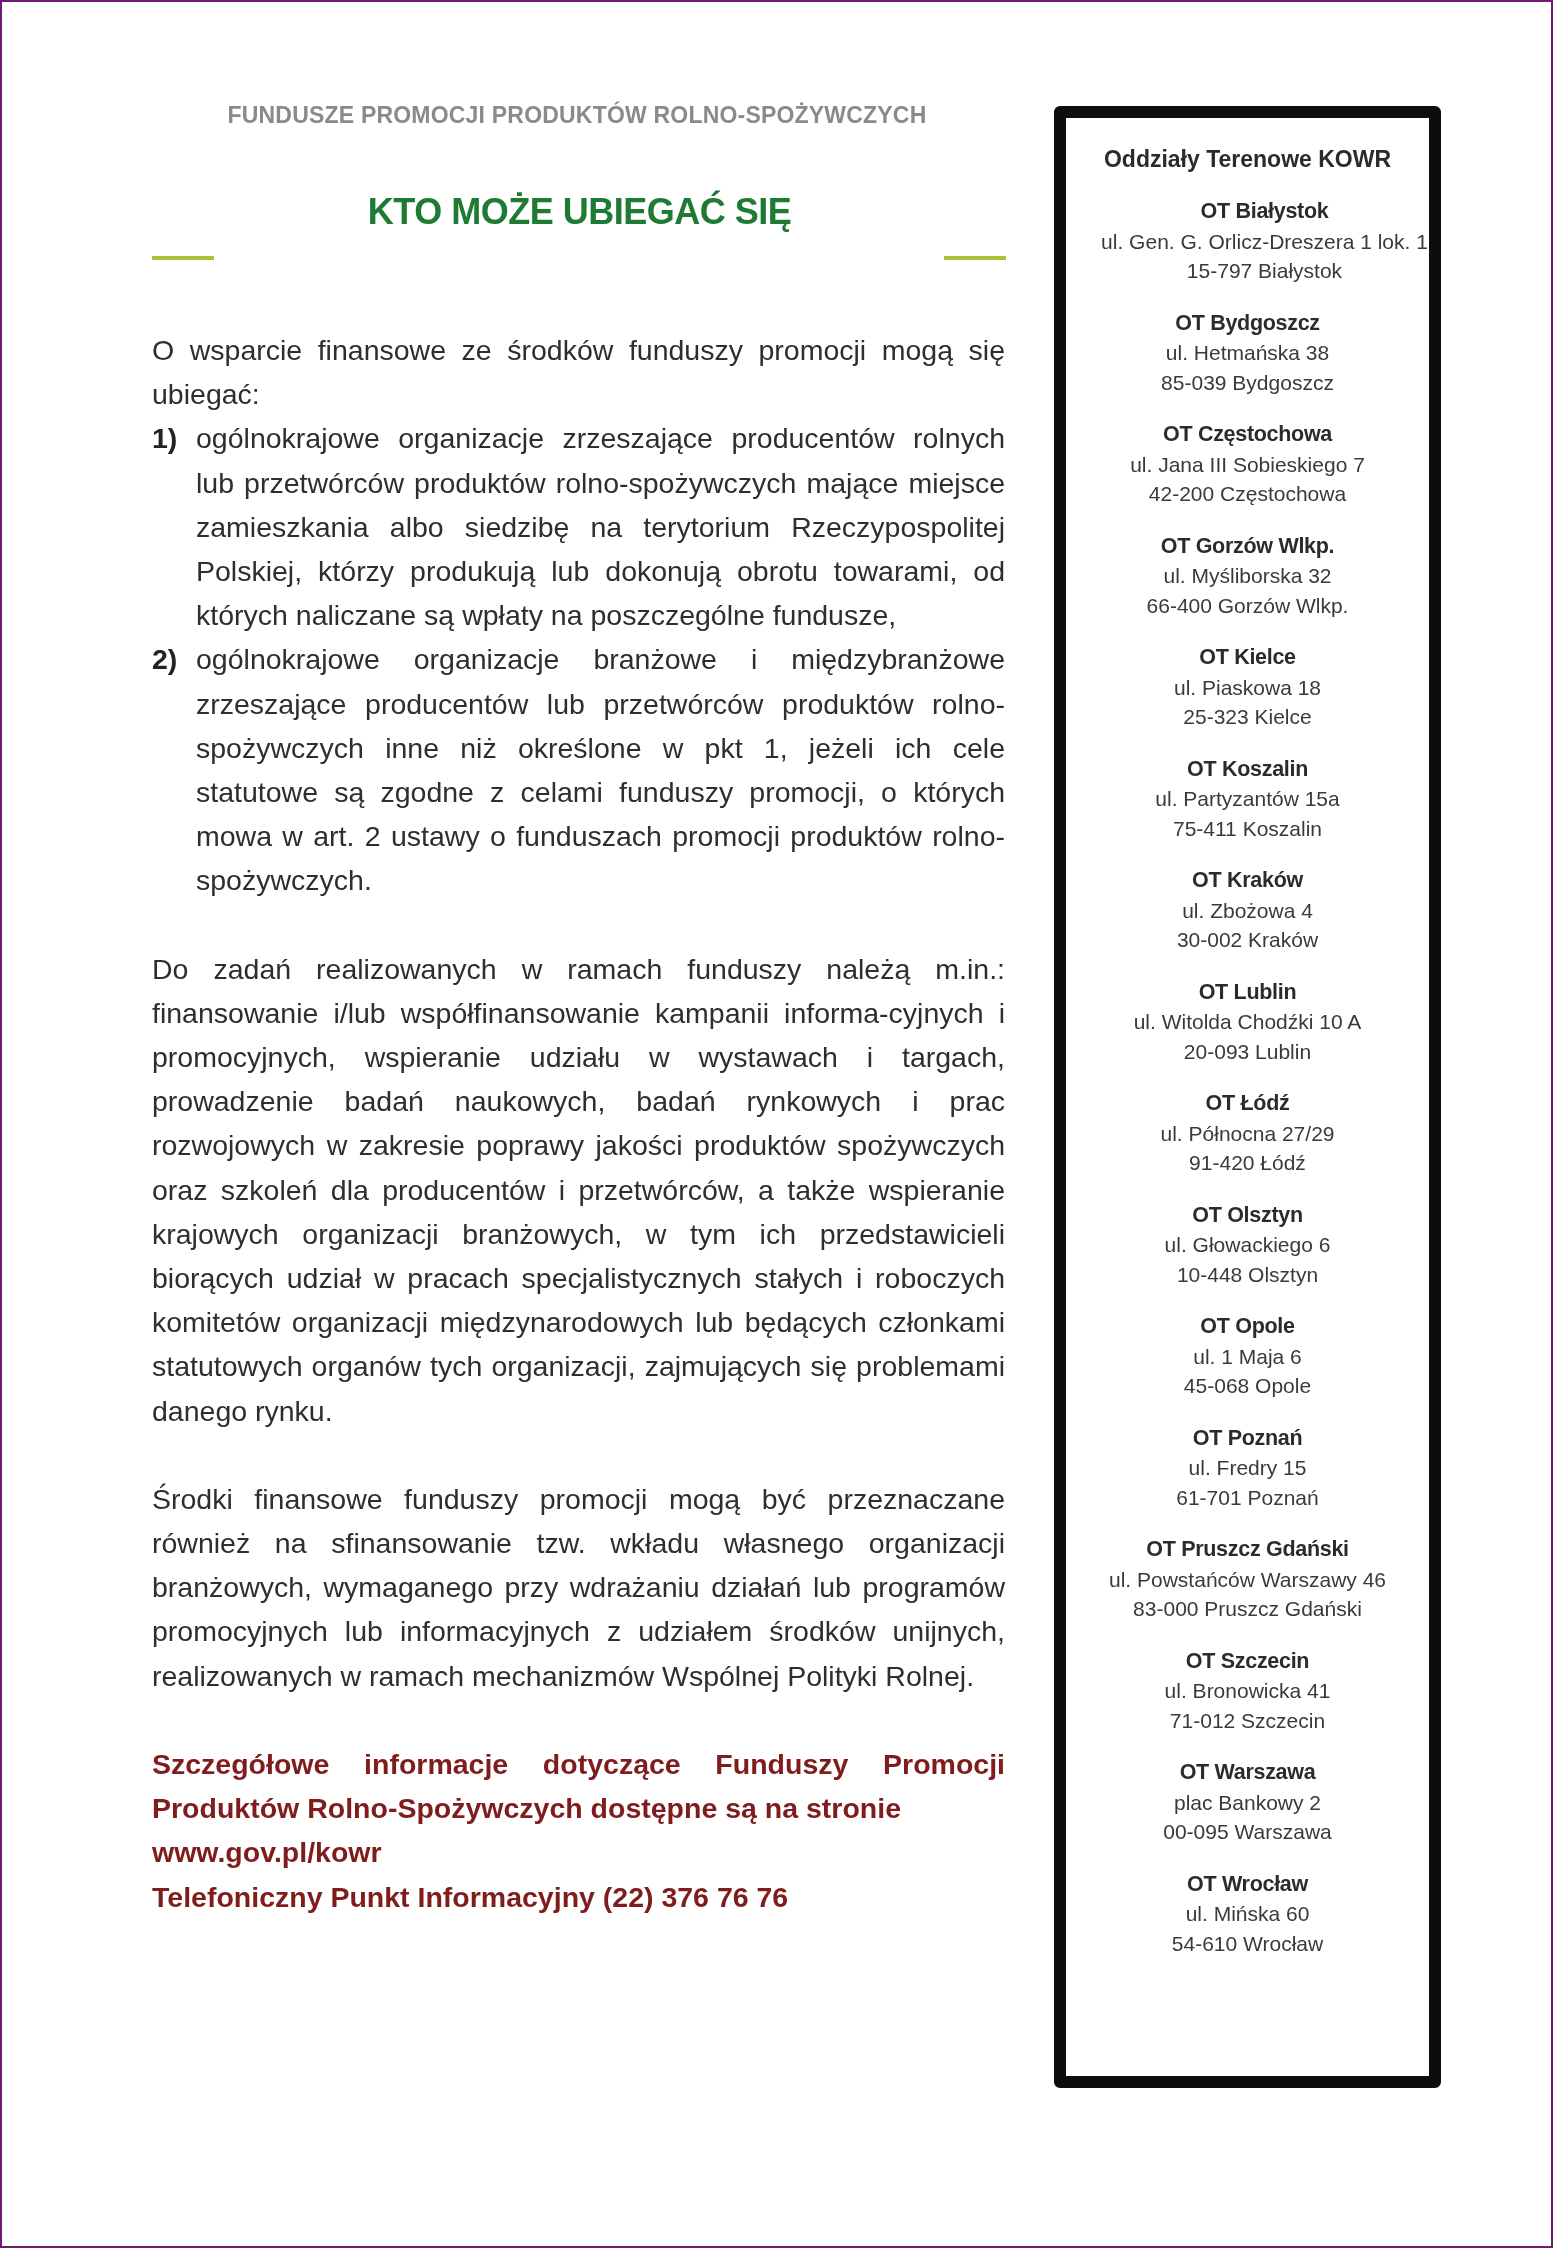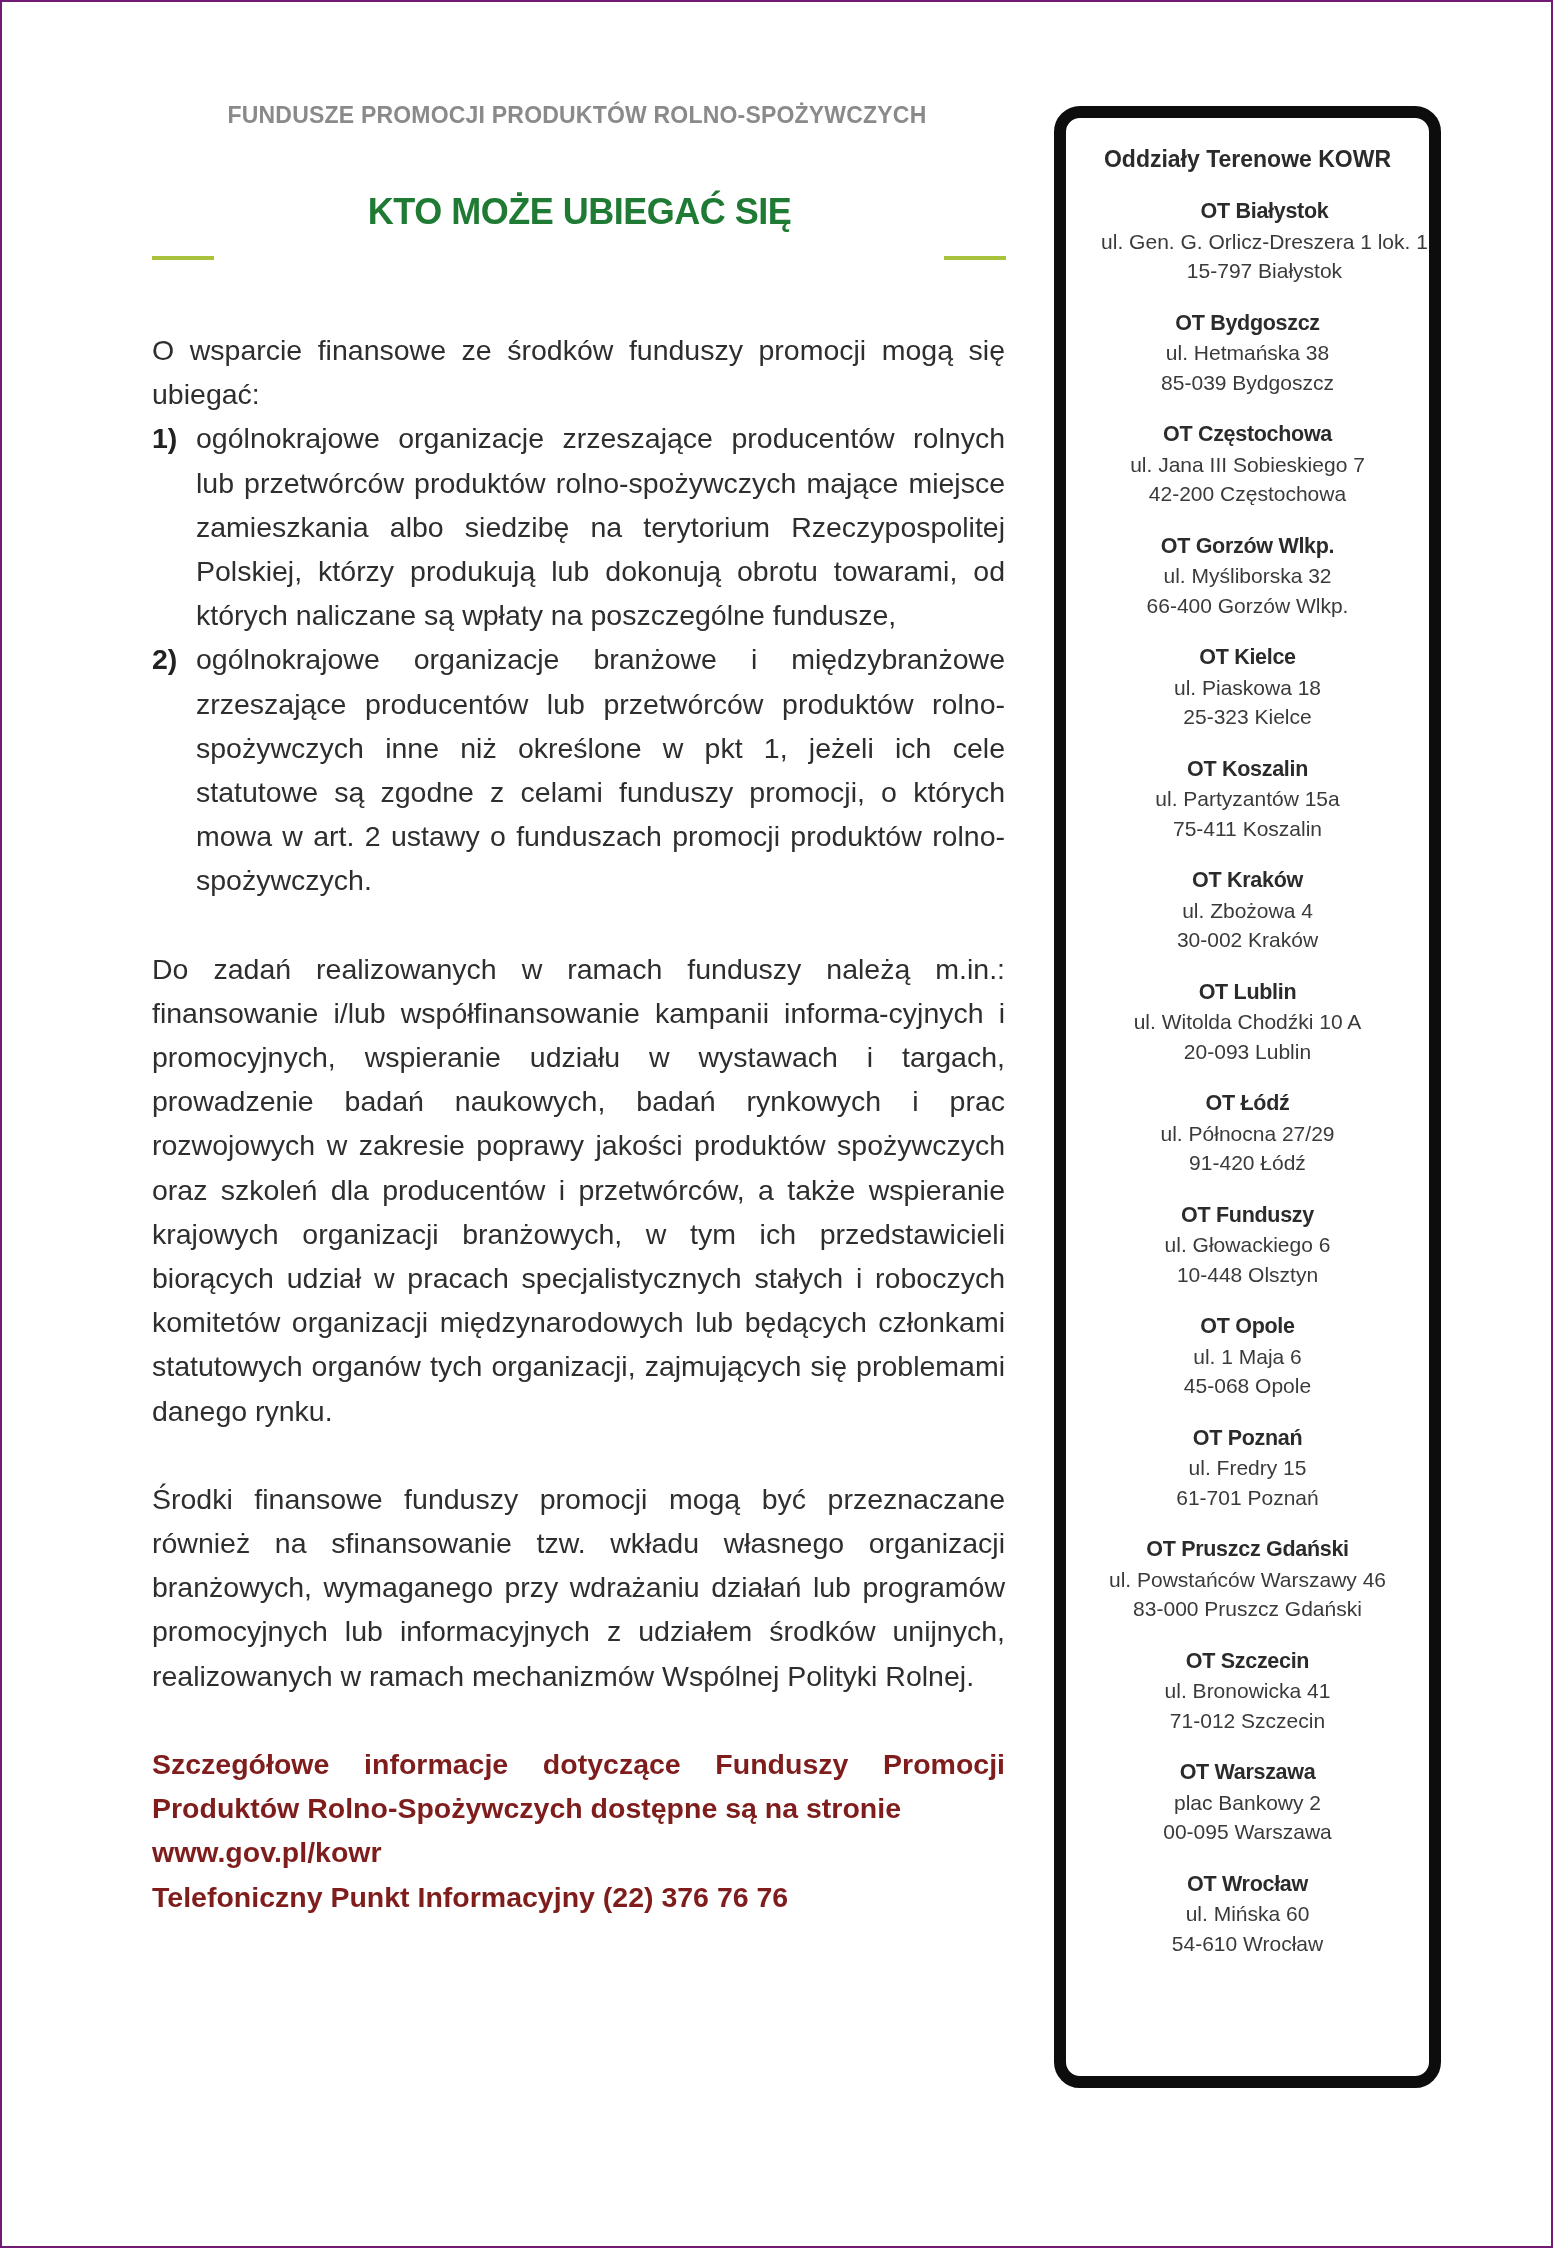--- a/index.html
+++ b/index.html
@@ -30,21 +30,21 @@
       color: #2e2e2e; text-align: justify;
     }
     .main p { margin: 0; }
     .list-item { position: relative; padding-left: 44px; }
     .list-item .num { position: absolute; left: 0; top: 0; font-weight: bold; color: #222; }
     .gap { height: 44px; }
     .bold-block { font-weight: bold; color: #7f1d1d; text-align: justify; }
     .bold-block .nojust { text-align: left; }
     .card {
       position: absolute; left: 1052px; top: 104px; width: 387px; height: 1982px;
-      box-sizing: border-box; border: 12px solid #0d0d0d; border-radius: 26px; background: #fff;
+      box-sizing: border-box; border: 12px solid #0d0d0d; border-radius: 6px; background: #fff;
       font-family: "Liberation Sans", sans-serif; color: #333; text-align: center;
     }
     .card-title {
       margin-top: 26px; font-weight: bold; font-size: 23px; line-height: 30px; color: #2b2b2b;
     }
     .office { margin-top: 23px; }
     .office:first-of-type { margin-top: 23px; padding-left: 34px; }
     .office-name { font-weight: bold; font-size: 21.5px; line-height: 29.5px; color: #2b2b2b; letter-spacing: -0.3px; }
     .office-line { font-size: 21px; line-height: 29.5px; color: #3a3a3a; }
   </style>
@@ -129,21 +129,21 @@
     <div class="office-name">OT Lublin</div>
     <div class="office-line">ul. Witolda Chodźki 10 A</div>
     <div class="office-line">20-093 Lublin</div>
   </div>
         <div class="office">
     <div class="office-name">OT Łódź</div>
     <div class="office-line">ul. Północna 27/29</div>
     <div class="office-line">91-420 Łódź</div>
   </div>
         <div class="office">
-    <div class="office-name">OT Funduszy</div>
+    <div class="office-name">OT Olsztyn</div>
     <div class="office-line">ul. Głowackiego 6</div>
     <div class="office-line">10-448 Olsztyn</div>
   </div>
         <div class="office">
     <div class="office-name">OT Opole</div>
     <div class="office-line">ul. 1 Maja 6</div>
     <div class="office-line">45-068 Opole</div>
   </div>
         <div class="office">
     <div class="office-name">OT Poznań</div>

